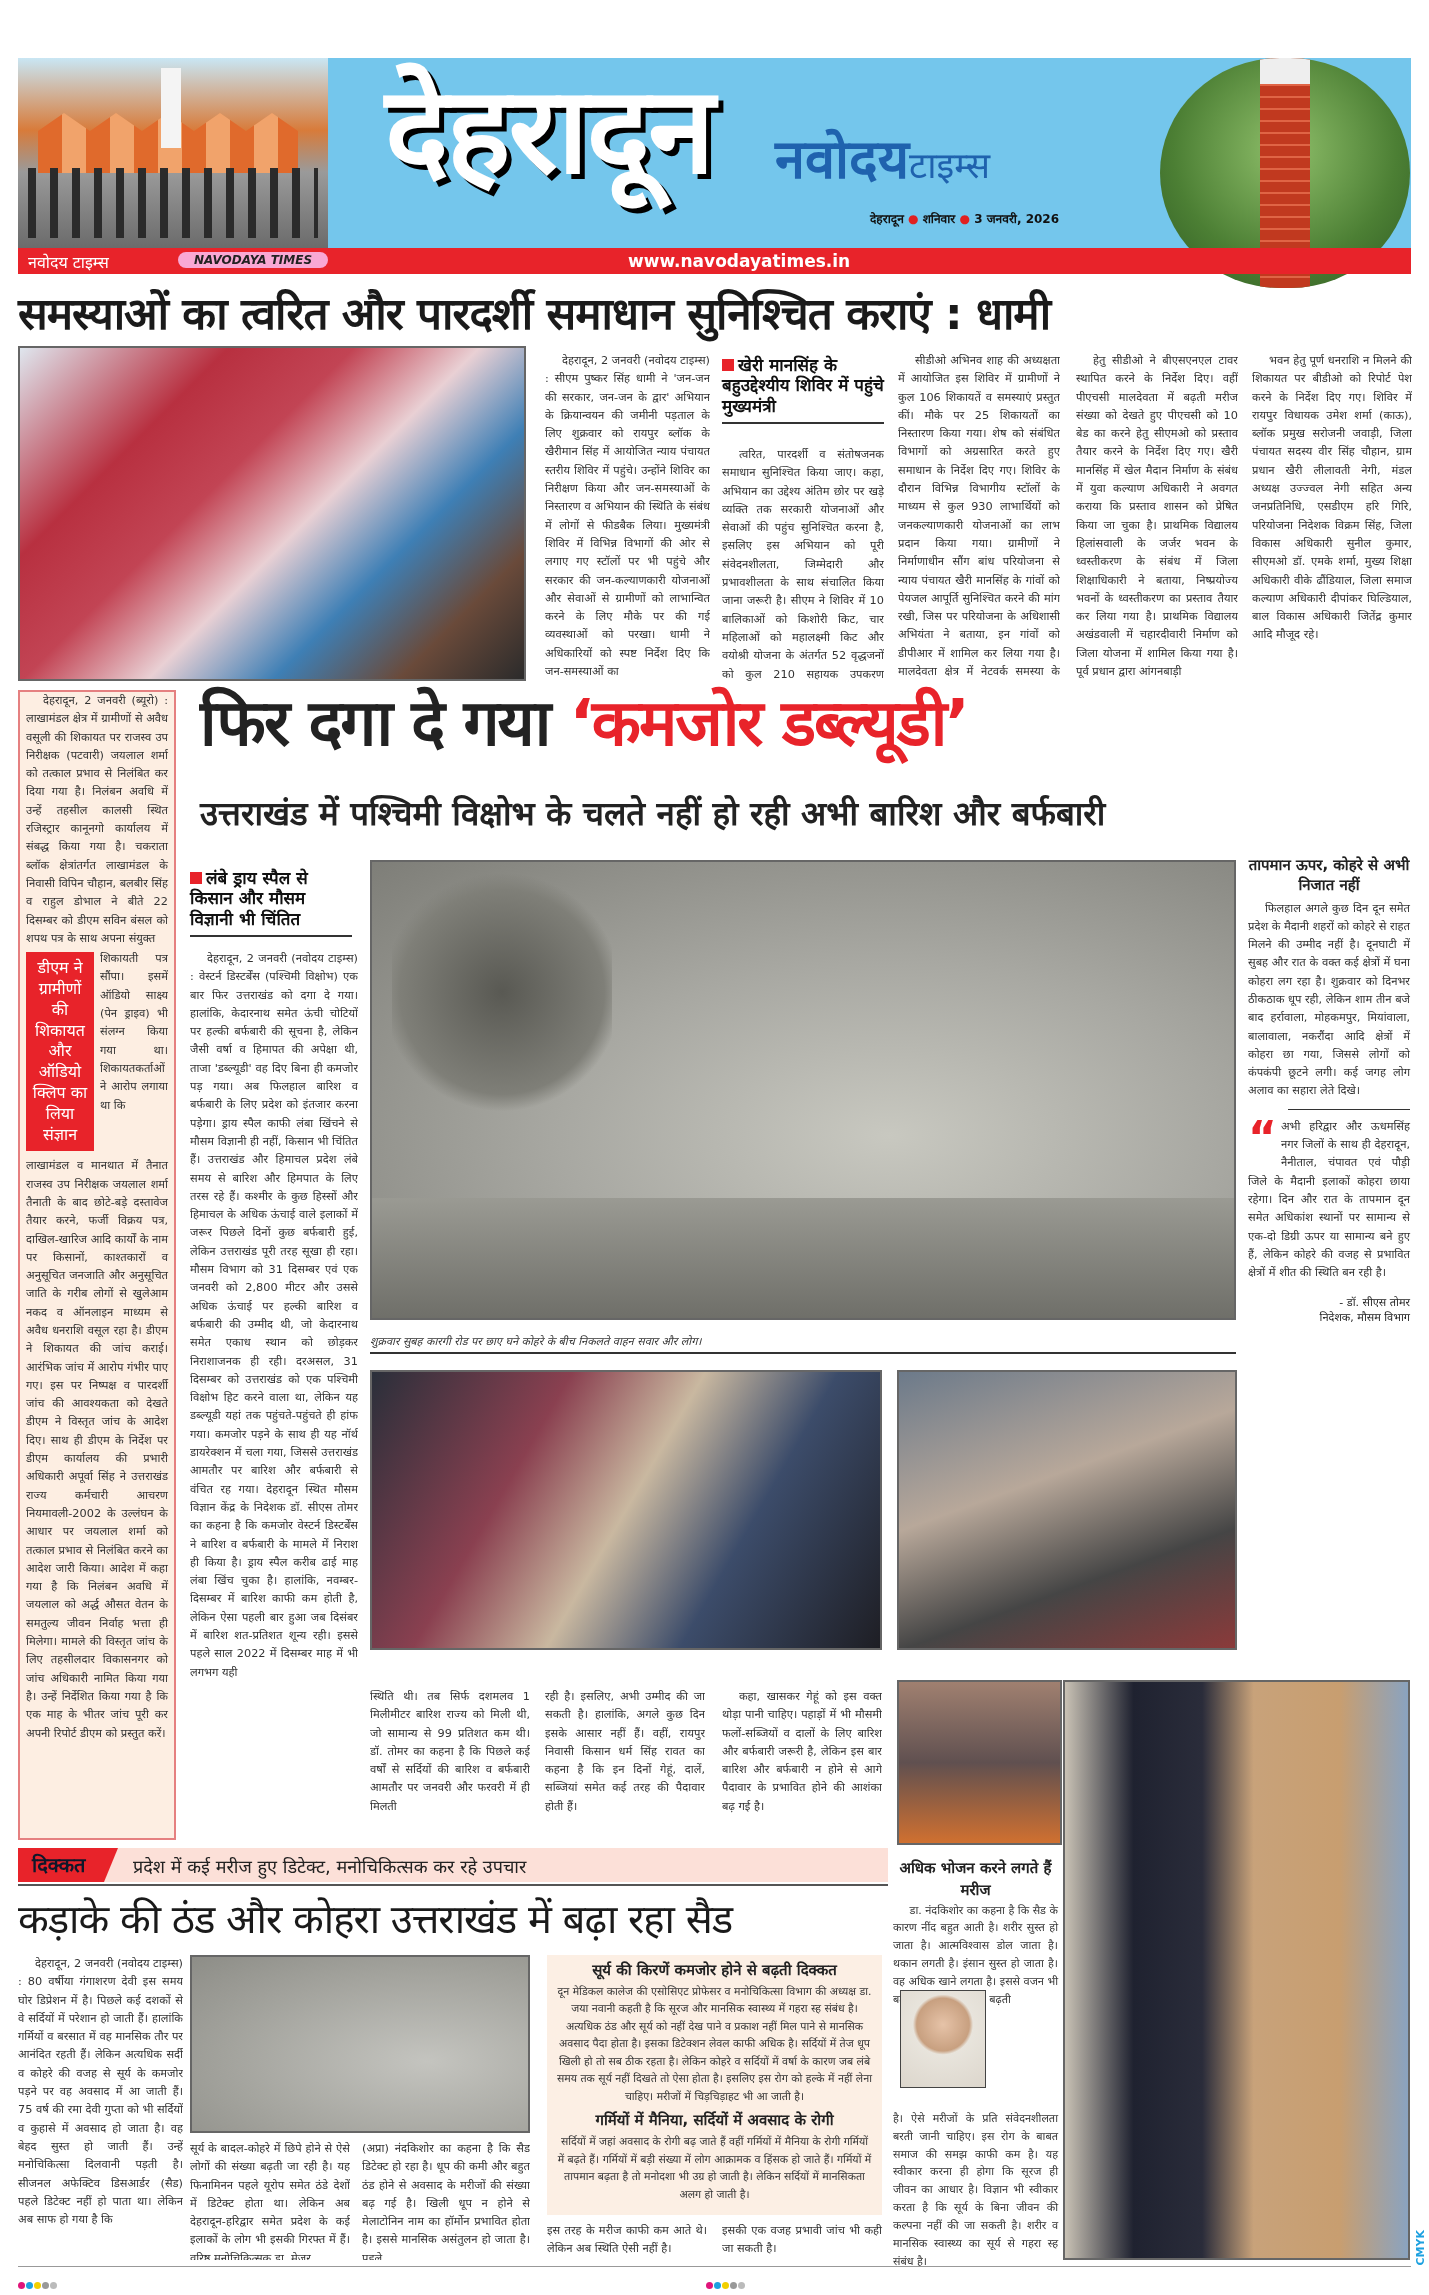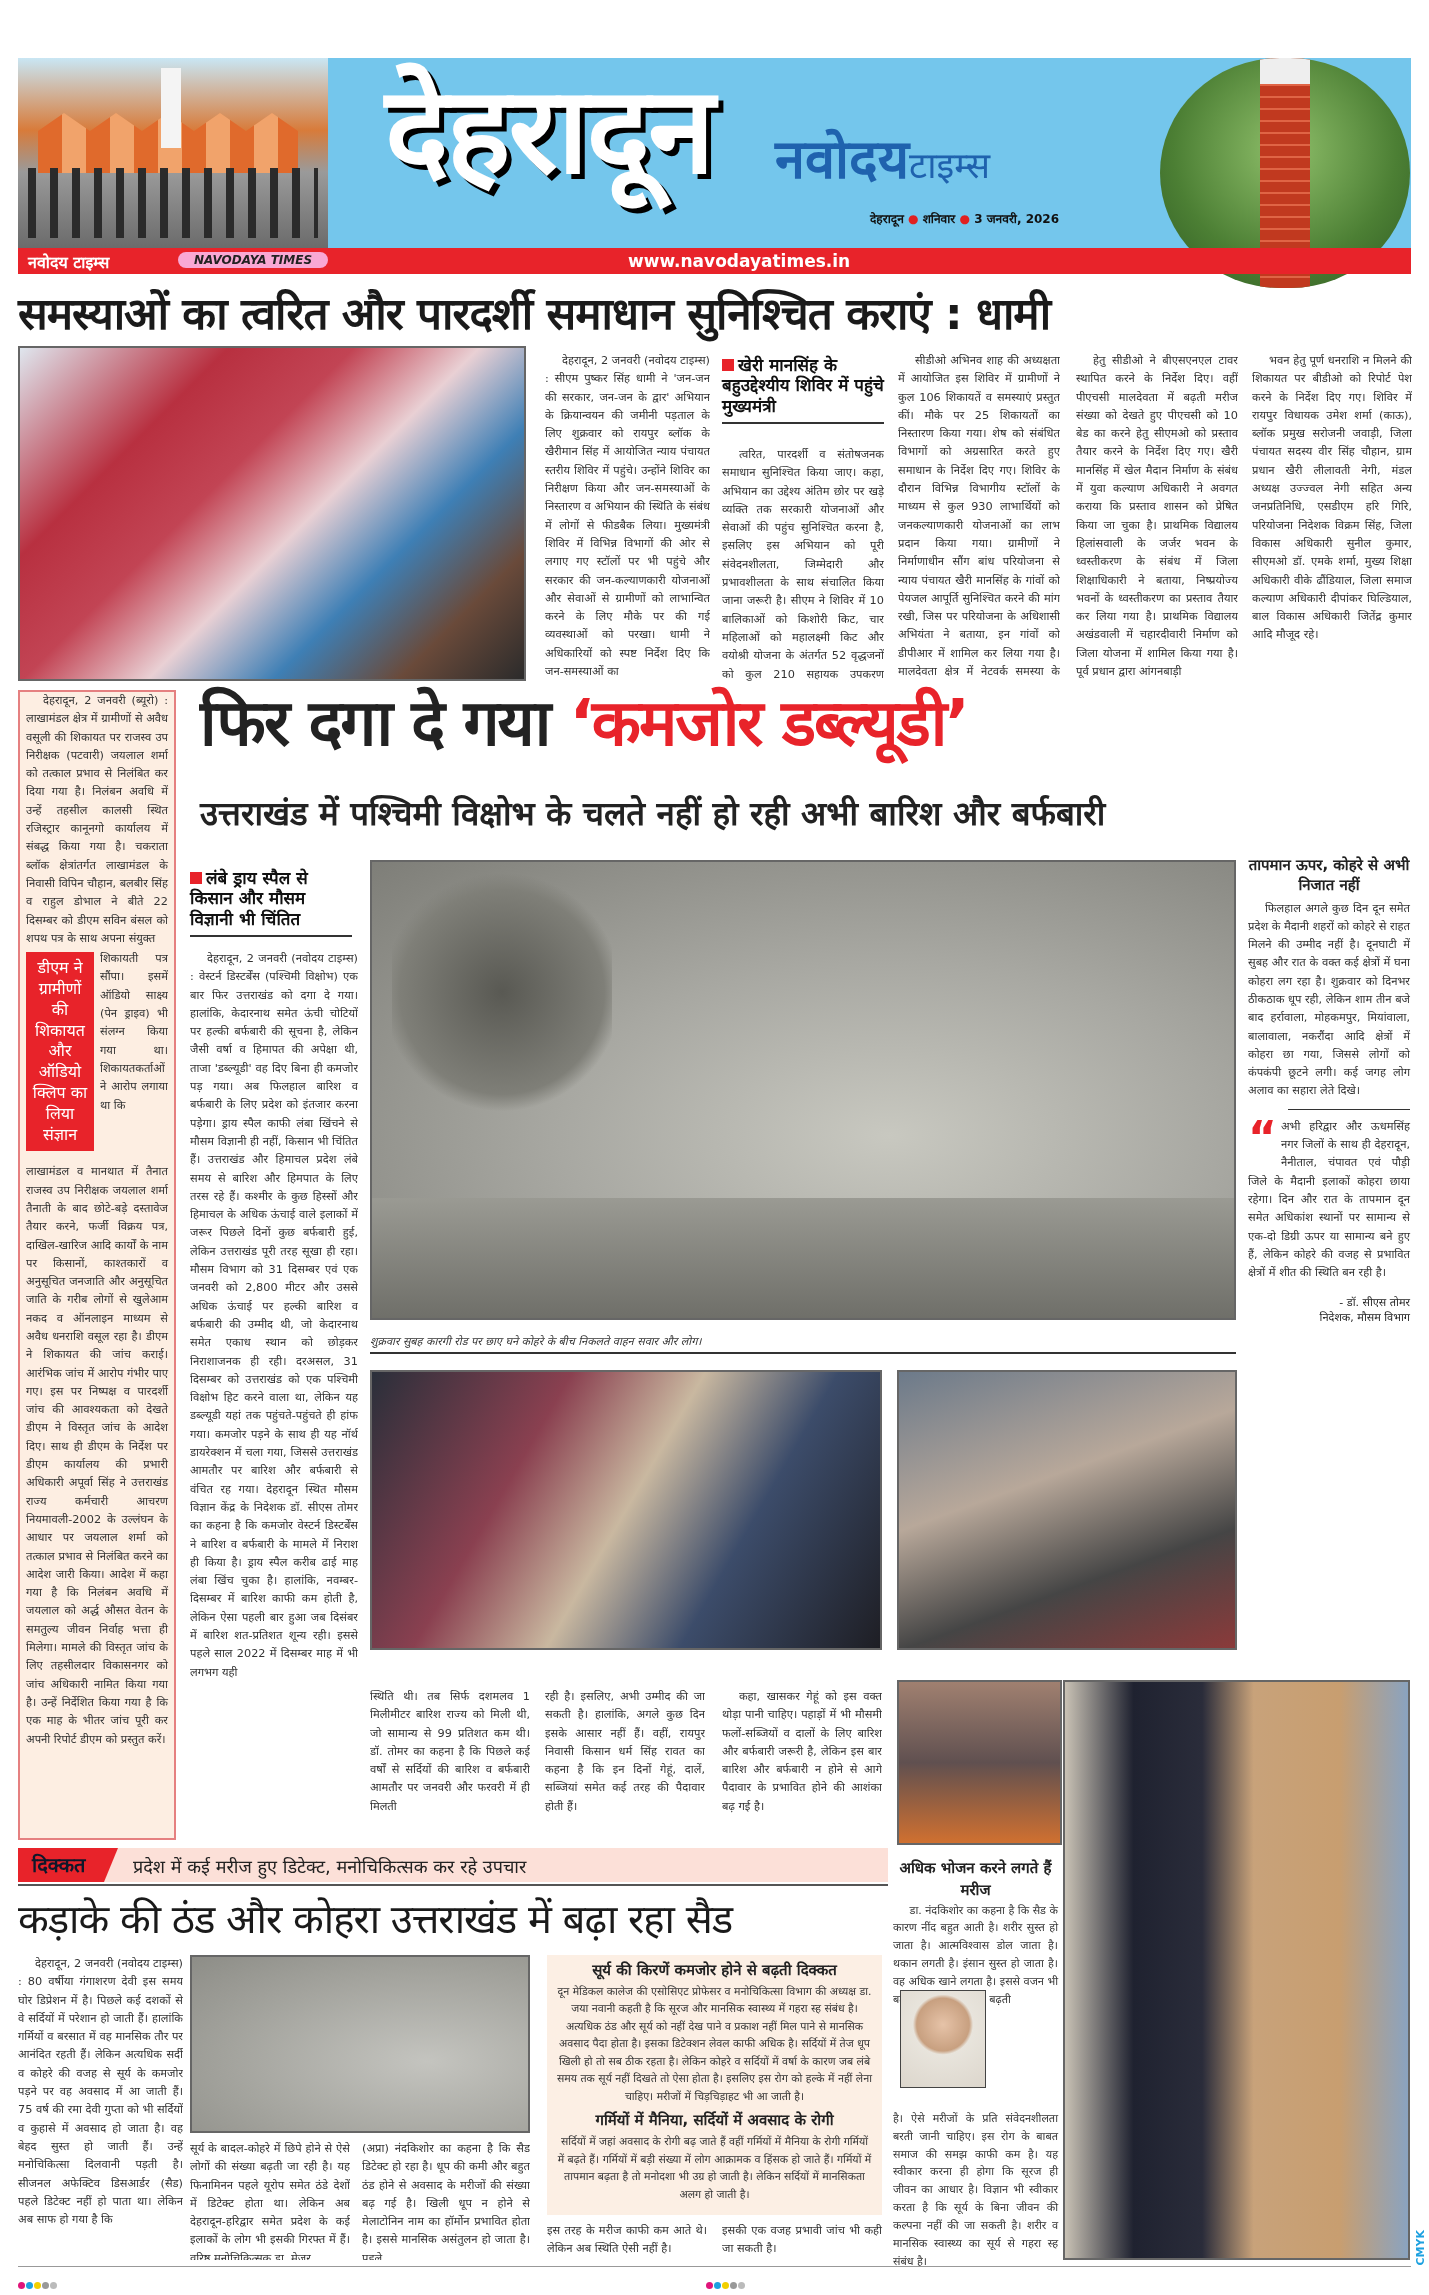--- a/index.html
+++ b/index.html
@@ -13,41 +13,41 @@
 .mast-photo-l .cadets{position:absolute;left:10px;bottom:10px;width:290px;height:70px;background:repeating-linear-gradient(90deg,#2b2b2b 0 8px,transparent 8px 22px)}
 .mast-photo-r{left:1160px;top:58px;width:250px;height:230px;border-radius:48%/50%;background:radial-gradient(circle at 50% 40%,#8fbf6a 0%,#4c7f34 60%,#2e5a22 100%);overflow:hidden}
 .mast-photo-r .clock{position:absolute;left:100px;top:0;width:50px;height:230px;background:repeating-linear-gradient(0deg,#c1391f 0 10px,#e06445 10px 12px)}
 .mast-photo-r .cap{position:absolute;left:100px;top:0;width:50px;height:26px;background:#eee}
 .title-main{left:385px;top:65px;font-size:120px;font-weight:bold;color:#fff;letter-spacing:-2px;text-shadow:5px 5px 0 #000;font-family:"DejaVu Sans",sans-serif;line-height:1.1}
 .title-sub{left:775px;top:120px;font-size:54px;font-weight:bold;color:#1f62ae;font-family:"DejaVu Sans",sans-serif}
 .title-sub small{font-size:36px;font-weight:normal}
 .dateline{left:870px;top:210px;font-size:12px;color:#111;font-weight:bold}
 .dateline .dot{color:#e02020}
 .redbar{left:18px;top:248px;width:1393px;height:26px;background:#e8232a}
-.redbar .brand{position:absolute;left:10px;top:3px;color:#fff;font-weight:bold;font-size:16px}
+.redbar .brand{position:absolute;left:10px;top:3px;color:#fff;font-weight:normal;font-size:16px}
 .redbar .pill{position:absolute;left:160px;top:4px;background:#f9a8d4;color:#222;border-radius:10px;padding:1px 16px;font-size:12px;font-weight:bold;font-style:italic}
 .redbar .url{position:absolute;left:610px;top:3px;color:#fff;font-weight:bold;font-size:17px}
 
 .h1{left:18px;top:282px;width:1393px;font-size:44px;font-weight:bold;color:#1a1a1a;white-space:nowrap;letter-spacing:-1px}
 .photo{background:#999;border:2px solid #666;overflow:hidden}
 .ph-cm{left:18px;top:346px;width:508px;height:335px;background:linear-gradient(135deg,#dfe6ee 0%,#b83040 25%,#c24454 40%,#e9d0d4 55%,#3e7fb5 70%,#6a4a3a 85%,#2b2b2b 100%)}
 .col{font-size:11.3px;line-height:1.62;text-align:justify;color:#333}
 .col p{text-indent:1.5em}
 .sub-h{font-size:22px;font-weight:bold;line-height:1.2;color:#111}
 .redsq{display:inline-block;width:12px;height:12px;background:#e8232a;margin-right:4px}
 .rule{border-top:2px solid #333}
 
 .bigh{left:200px;top:688px;font-size:64px;font-weight:bold;white-space:nowrap;letter-spacing:-2px;line-height:1.1}
 .bigh .red{color:#e8232a}
 .h2{left:200px;top:790px;font-size:33px;font-weight:bold;white-space:nowrap;color:#222}
 
 .sidebox{left:18px;top:690px;width:158px;height:1150px;background:#fdeee2;border:2px solid #e58080}
 .sidebox .t{font-size:21px;font-weight:bold;text-align:center;line-height:1.4;padding:6px 4px;color:#111}
 .sidebox .col{padding:0 6px}
-.redcall{background:#e8232a;color:#fff;font-size:16px;text-align:center;line-height:1.3;padding:6px 4px;width:68px;float:left;margin:2px 6px 12px 0}
+.redcall{background:#e8232a;color:#fff;font-size:16px;text-align:center;line-height:1.3;padding:6px 4px;width:68px;float:left;margin:2px 6px 6px 0}
 .fog{left:370px;top:860px;width:866px;height:460px;background:radial-gradient(ellipse at 60% 60%,#c8c8c0 0%,#a8a8a2 45%,#7e7e78 100%)}
 .fog .tree{position:absolute;left:20px;top:0;width:220px;height:260px;background:radial-gradient(circle,#595953 0%,#7f7f78 60%,transparent 70%)}
 .fog .road{position:absolute;left:0;bottom:0;width:100%;height:120px;background:linear-gradient(180deg,#9a9a93,#6f6f69)}
 .cap{font-size:11px;font-style:italic;color:#333}
 .ph-crowd{left:370px;top:1370px;width:512px;height:280px;background:linear-gradient(120deg,#2a2f3a 0%,#8a4050 30%,#c9b8a0 50%,#3c4c6a 70%,#1e1e24 100%)}
 .ph-market{left:897px;top:1370px;width:340px;height:280px;background:linear-gradient(160deg,#6c7a8a 0%,#b8a89a 40%,#454545 70%,#8b3a3a 100%)}
 .ph-fire{left:897px;top:1680px;width:165px;height:165px;background:linear-gradient(180deg,#a08070 0%,#605050 50%,#d07030 100%)}
 .ph-women{left:1063px;top:1680px;width:347px;height:620px;background:linear-gradient(90deg,#c9c2b5 0%,#1f2230 20%,#2a2c3a 40%,#c8a27a 55%,#c89e70 80%,#8aa3c0 100%)}
 .bar-dikkat{left:18px;top:1848px;width:870px;height:34px;background:#fce0d8}
 .bar-dikkat .tag{position:absolute;left:0;top:0;width:100px;height:34px;background:#e8232a;color:#0f172a;font-weight:bold;font-size:20px;padding:3px 14px;clip-path:polygon(0 0,100% 0,86% 100%,0 100%)}

